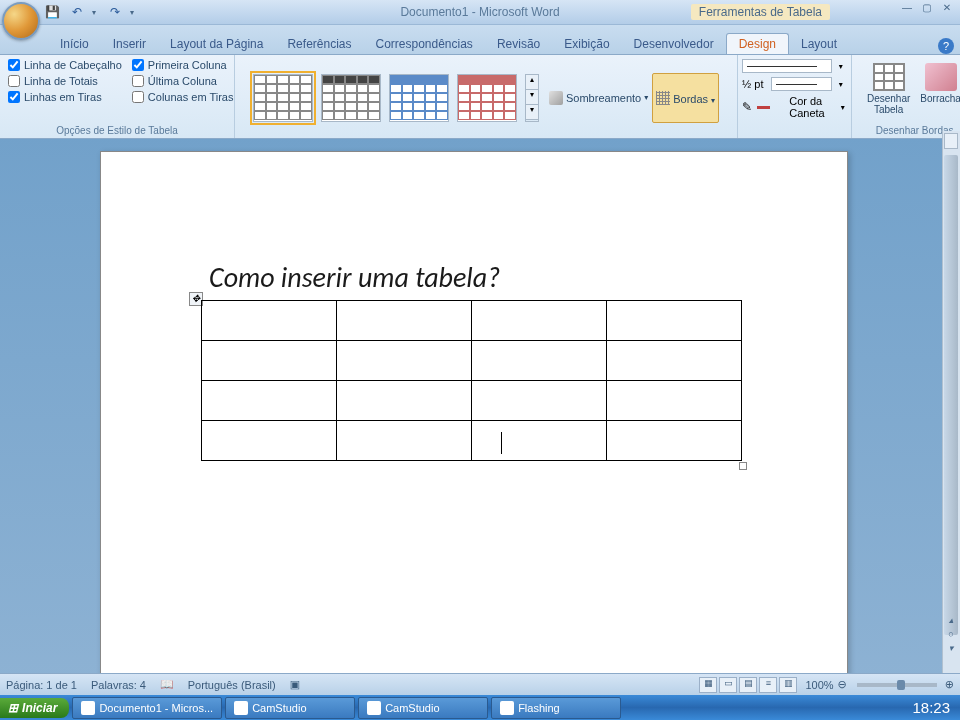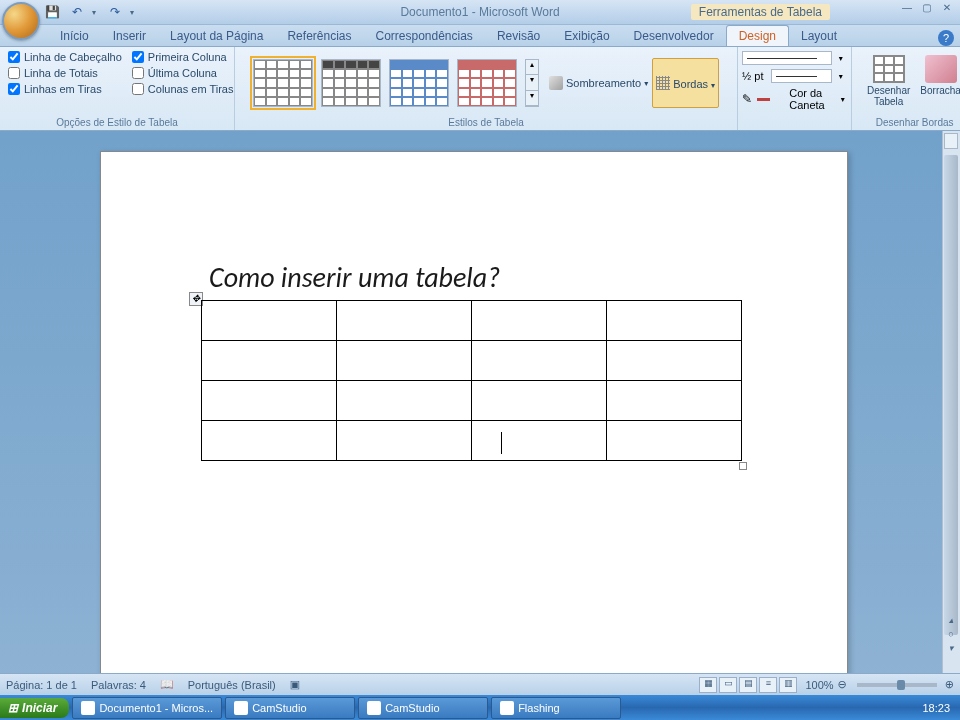--- a/index.html
+++ b/index.html
@@ -10,21 +10,21 @@
 .office-btn { width: 38px; height: 38px; position: absolute; left: 2px; top: 2px; z-index: 10; border-radius: 50%; background: radial-gradient(circle at 30% 30%, #f5d788, #e09838, #b06818); border: 2px solid #7a9cc0; box-shadow: 0 1px 3px rgba(0,0,0,0.3); }
 .qat { position: absolute; left: 44px; top: 3px; display: flex; gap: 6px; align-items: center; }
 .qat-btn { width: 18px; height: 18px; display: flex; align-items: center; justify-content: center; font-size: 12px; color: #2a5a9a; cursor: pointer; }
 .qat-dd { width: 8px; font-size: 8px; color: #4a6a8a; }
 .title-text { position: absolute; left: 50%; transform: translateX(-50%); font-size: 12px; color: #5a7a9a; }
 .contextual { position: absolute; right: 130px; top: 4px; font-size: 12px; color: #4a6a8a; background: #f5e8c0; padding: 1px 8px; border-radius: 2px; }
 .win-controls { position: absolute; right: 4px; top: 2px; display: flex; gap: 2px; }
 .win-btn { width: 18px; height: 16px; font-size: 10px; text-align: center; color: #4a6a8a; cursor: pointer; }
 
 
-.tabs { height: 22px; background: linear-gradient(to bottom, #c9ddf0, #b8d1e8); display: flex; align-items: flex-end; padding-left: 48px; border-bottom: 1px solid #8ba9c8; }
+.tabs { height: 30px; background: linear-gradient(to bottom, #c9ddf0, #b8d1e8); display: flex; align-items: flex-end; padding-left: 48px; border-bottom: 1px solid #8ba9c8; }
 .tab { padding: 3px 12px; font-size: 12px; color: #3a5a8a; cursor: pointer; }
 .tab.active { background: #f0f5fb; border: 1px solid #8ba9c8; border-bottom: none; border-radius: 3px 3px 0 0; color: #d06020; }
 .help-btn { position: absolute; right: 6px; width: 16px; height: 16px; border-radius: 50%; background: #3a7ac8; color: #fff; font-size: 11px; text-align: center; line-height: 16px; }
 
 
 .ribbon { height: 84px; background: linear-gradient(to bottom, #eaf2fb, #d8e8f5); display: flex; border-bottom: 1px solid #8ba9c8; position: relative; }
 .rgroup { border-right: 1px solid #b8cde0; padding: 4px 8px 2px 8px; display: flex; flex-direction: column; justify-content: space-between; }
 .rgroup-label { font-size: 10px; color: #5a7a9a; text-align: center; margin-top: 2px; }
 
 .style-opts { width: 235px; }
@@ -87,21 +87,21 @@
 .status-right { margin-left: auto; display: flex; align-items: center; gap: 2px; }
 .view-btn { width: 18px; height: 16px; border: 1px solid #9bb0c8; background: #e8f0f8; font-size: 9px; text-align:center; }
 .zoom-slider { width: 80px; height: 4px; background: #a8b8c8; margin: 0 6px; position: relative; }
 .zoom-slider::after { content:''; position:absolute; left:50%; top:-3px; width:8px; height:10px; background:#6a8aaa; border-radius:2px; }
 
 
 .taskbar { position: absolute; bottom: 0; left: 0; right: 0; height: 25px; background: linear-gradient(to bottom,#3a8ad8,#2868b0,#3a8ad8); display: flex; align-items: center; }
 .start-btn { background: linear-gradient(to bottom,#5aaa3a,#2a7a1a); color: #fff; font-weight: bold; font-style: italic; font-size: 12px; padding: 3px 12px 3px 8px; border-radius: 0 8px 8px 0; display: flex; align-items: center; gap: 4px; }
 .task-item { background: linear-gradient(to bottom,#5a9ad8,#3a7ac0); color: #fff; font-size: 11px; padding: 3px 8px; margin-left: 3px; border: 1px solid #2a5a90; border-radius: 2px; display: flex; align-items: center; gap: 4px; min-width: 130px; cursor: pointer; }
 .task-item .ti-icon { width: 14px; height: 14px; background: #fff; border-radius: 2px; }
-.clock { margin-left: auto; color: #fff; font-size: 11px; padding: 0 10px; }
+.clock { margin-left: auto; color: #fff; font-size: 15px; padding: 0 10px; }
 </style>
 </head>
 <body>
 
 <div class="titlebar">
   <div class="office-btn"></div>
   <div class="qat">
     <span class="qat-btn">💾</span>
     <span class="qat-btn">↶</span>
     <span class="qat-dd">▾</span>
@@ -287,21 +287,20 @@
             <span>Sombreamento</span>
             <span style="font-size:8px">▾</span>
           </div>
         <div class="shade-btn active">
             <span class="small-icon grid-ic"></span>
             <span>Bordas</span>
             <span style="font-size:8px">▾</span>
           </div>
       </div>
     </div>
-    <div class="rgroup-label">Estilos de Tabela</div>
   </div>
 
   <div class="rgroup border-group">
     <div>
       <div class="border-row">
           <div class="line-preview"></div>
           <span class="line-dd">▾</span>
         </div>
       <div class="border-row">
           <span>½ pt</span>

